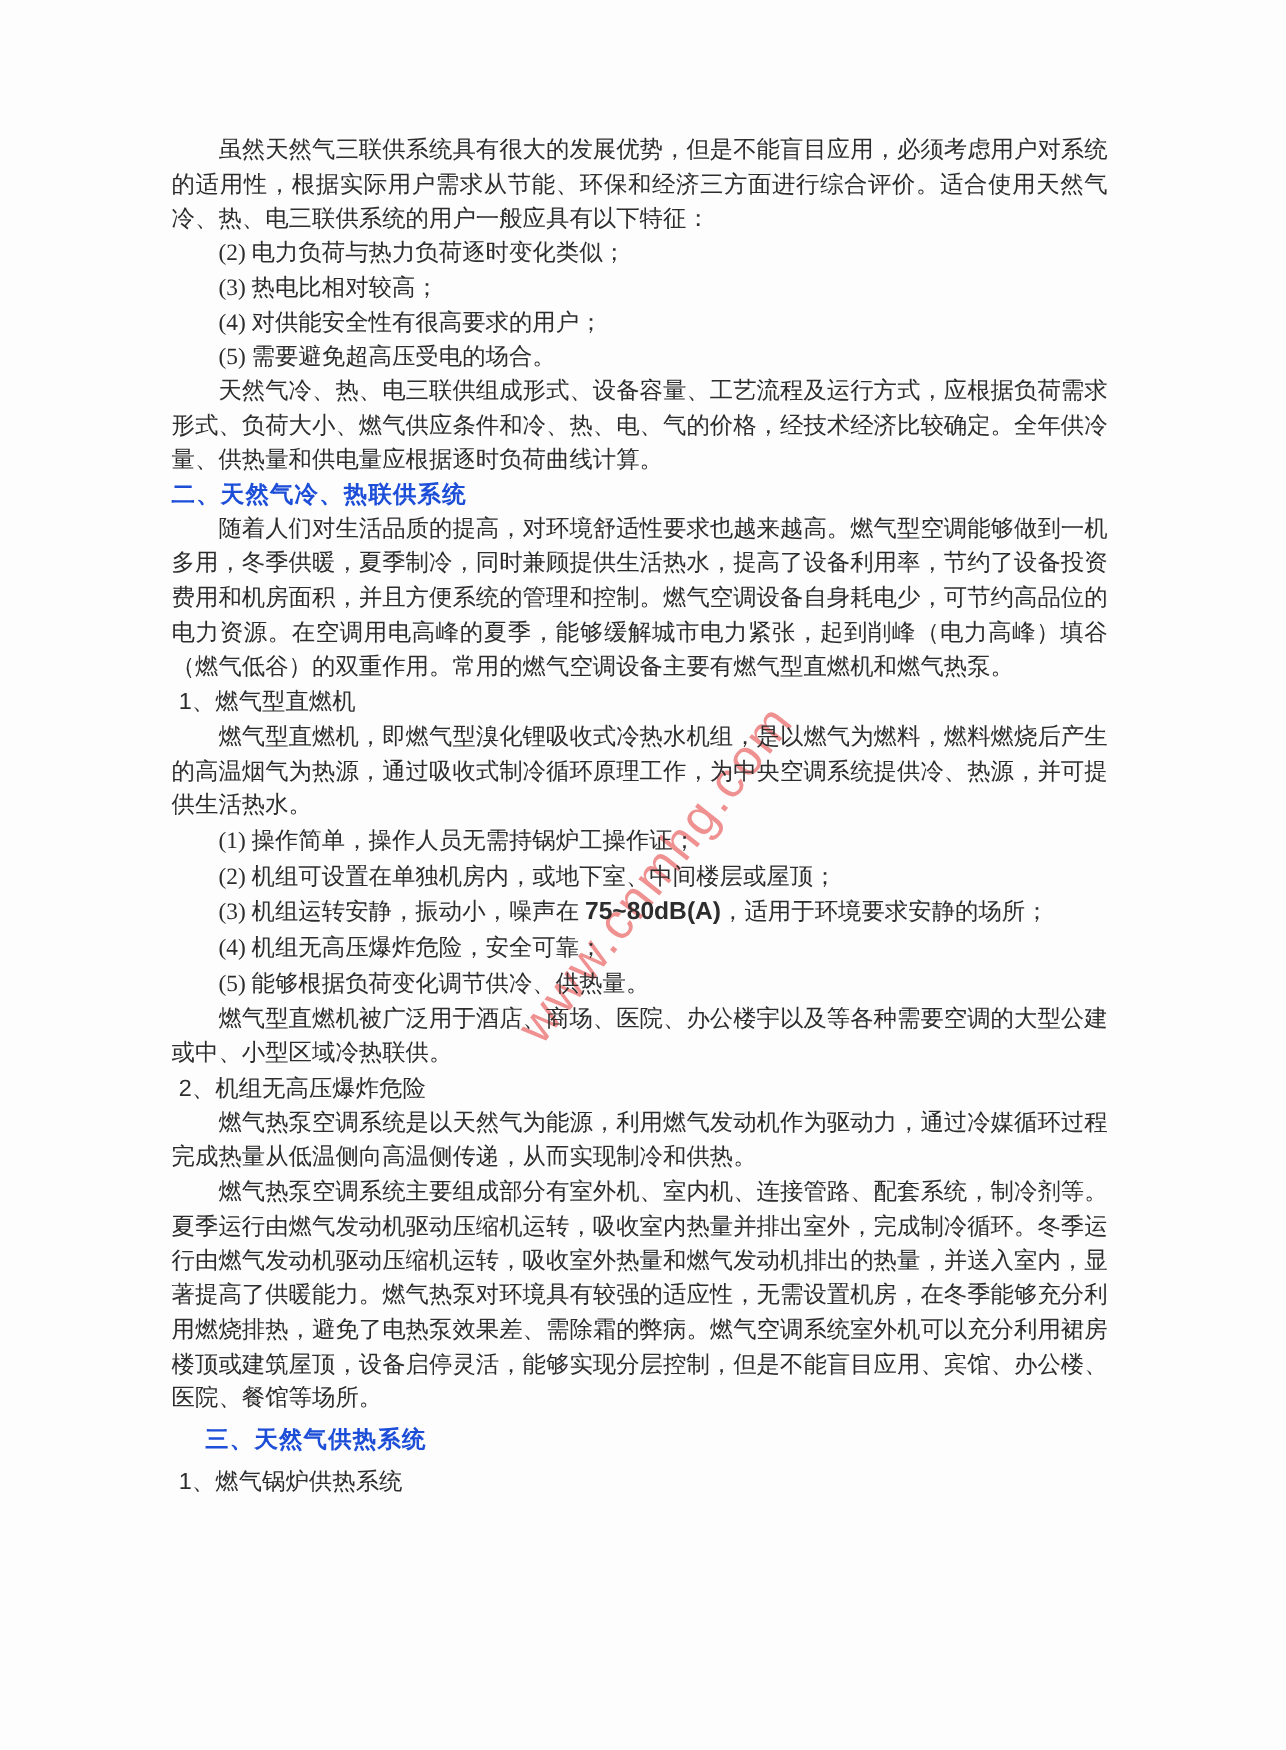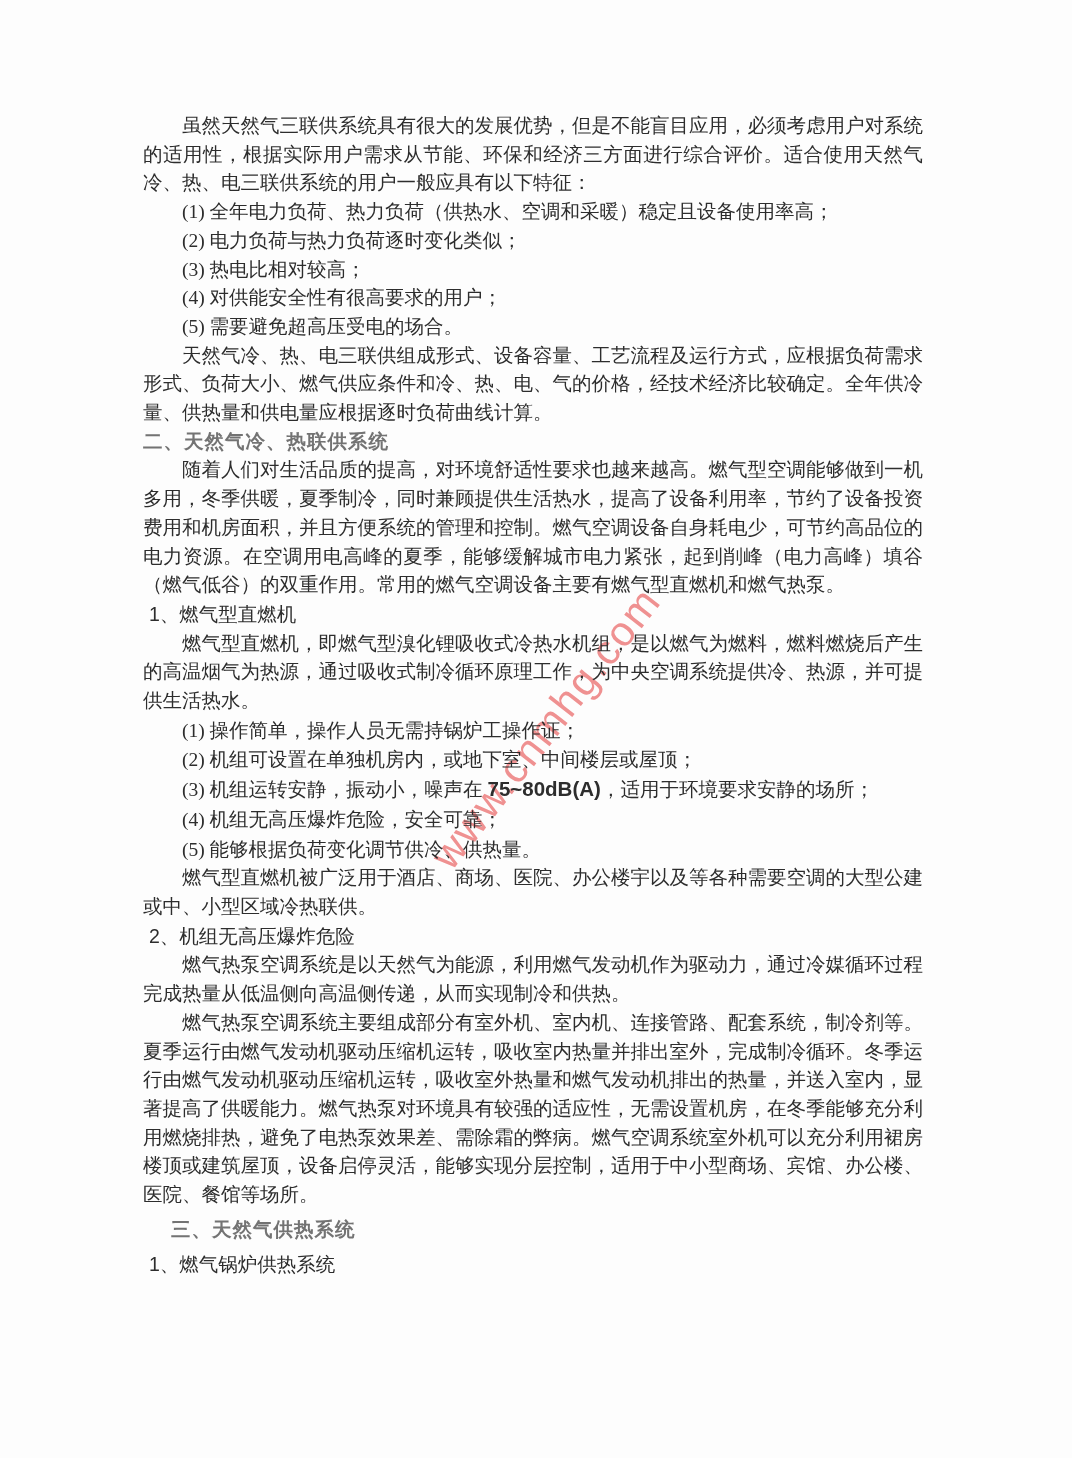--- a/index.html
+++ b/index.html
@@ -21,21 +21,21 @@
   .content p {
     margin: 0;
     font-size: 19.5px;
     line-height: 28.7px;
     text-align: justify;
   }
   .indent { text-indent: 2em; }
   .heading {
     font-size: 30px;
     font-weight: 600;
-    color: #737373;
+    color: #1d4ed8;
     line-height: 42px;
     margin: 6px 0 10px 14px;
     text-align: left !important;
     letter-spacing: 1px;
   }
   .heading.tight { margin: 0 0 0 28px; line-height: 40px; }
   .subheading { margin-left: 6px !important; text-align: left; }
   .sans { font-family: "Liberation Sans", "DejaVu Sans", sans-serif; }
   .latin {
     font-family: "Liberation Sans", "DejaVu Sans", sans-serif;
@@ -61,21 +61,20 @@
 <body>
 
 <div class="page">
 
   <div class="watermark" style="color: rgb(238, 118, 118);">www.cnmhg.com</div>
 
   <div class="content">
 
     <p class="indent">虽然天然气三联供系统具有很大的发展优势，但是不能盲目应用，必须考虑用户对系统的适用性，根据实际用户需求从节能、环保和经济三方面进行综合评价。适合使用天然气冷、热、电三联供系统的用户一般应具有以下特征：</p>
 
-    <p class="indent">(1) 全年电力负荷、热力负荷（供热水、空调和采暖）稳定且设备使用率高；</p>
     <p class="indent">(2) 电力负荷与热力负荷逐时变化类似；</p>
     <p class="indent">(3) 热电比相对较高；</p>
     <p class="indent">(4) 对供能安全性有很高要求的用户；</p>
     <p class="indent">(5) 需要避免超高压受电的场合。</p>
 
     <p class="indent">天然气冷、热、电三联供组成形式、设备容量、工艺流程及运行方式，应根据负荷需求形式、负荷大小、燃气供应条件和冷、热、电、气的价格，经技术经济比较确定。全年供冷量、供热量和供电量应根据逐时负荷曲线计算。</p>
 
     <p class="heading">二、天然气冷、热联供系统</p>
 
     <p class="indent">随着人们对生活品质的提高，对环境舒适性要求也越来越高。燃气型空调能够做到一机多用，冬季供暖，夏季制冷，同时兼顾提供生活热水，提高了设备利用率，节约了设备投资费用和机房面积，并且方便系统的管理和控制。燃气空调设备自身耗电少，可节约高品位的电力资源。在空调用电高峰的夏季，能够缓解城市电力紧张，起到削峰（电力高峰）填谷（燃气低谷）的双重作用。常用的燃气空调设备主要有燃气型直燃机和燃气热泵。</p>
@@ -88,21 +87,21 @@
     <p class="indent"><span>(2) 机组可设置在单独机房内，或地下室、中间楼层或屋顶；</span><span class="latin"></span><span></span></p>
     <p class="indent"><span>(3) 机组运转安静，振动小，噪声在 </span><span class="latin">75~80dB(A)</span><span>，适用于环境要求安静的场所；</span></p>
     <p class="indent"><span>(4) 机组无高压爆炸危险，安全可靠；</span><span class="latin"></span><span></span></p>
     <p class="indent"><span>(5) 能够根据负荷变化调节供冷、供热量。</span><span class="latin"></span><span></span></p>
 
     <p class="indent">燃气型直燃机被广泛用于酒店、商场、医院、办公楼宇以及等各种需要空调的大型公建或中、小型区域冷热联供。</p>
 
     <p class="subheading"><span class="sans">2、</span><span>机组无高压爆炸危险</span></p>
 
     <p class="indent">燃气热泵空调系统是以天然气为能源，利用燃气发动机作为驱动力，通过冷媒循环过程完成热量从低温侧向高温侧传递，从而实现制冷和供热。</p>
-    <p class="indent">燃气热泵空调系统主要组成部分有室外机、室内机、连接管路、配套系统，制冷剂等。夏季运行由燃气发动机驱动压缩机运转，吸收室内热量并排出室外，完成制冷循环。冬季运行由燃气发动机驱动压缩机运转，吸收室外热量和燃气发动机排出的热量，并送入室内，显著提高了供暖能力。燃气热泵对环境具有较强的适应性，无需设置机房，在冬季能够充分利用燃烧排热，避免了电热泵效果差、需除霜的弊病。燃气空调系统室外机可以充分利用裙房楼顶或建筑屋顶，设备启停灵活，能够实现分层控制，适用于中小型商场、宾馆、办公楼、医院、餐馆等场所。</p>
+    <p class="indent">燃气热泵空调系统主要组成部分有室外机、室内机、连接管路、配套系统，制冷剂等。夏季运行由燃气发动机驱动压缩机运转，吸收室内热量并排出室外，完成制冷循环。冬季运行由燃气发动机驱动压缩机运转，吸收室外热量和燃气发动机排出的热量，并送入室内，显著提高了供暖能力。燃气热泵对环境具有较强的适应性，无需设置机房，在冬季能够充分利用燃烧排热，避免了电热泵效果差、需除霜的弊病。燃气空调系统室外机可以充分利用裙房楼顶或建筑屋顶，设备启停灵活，能够实现分层控制，但是不能盲目应用、宾馆、办公楼、医院、餐馆等场所。</p>
 
     <p class="heading tight">三、天然气供热系统</p>
 
     <p class="subheading"><span class="sans">1、</span><span>燃气锅炉供热系统</span></p>
 
 
   </div>
 </div>
 
 </body></html>

